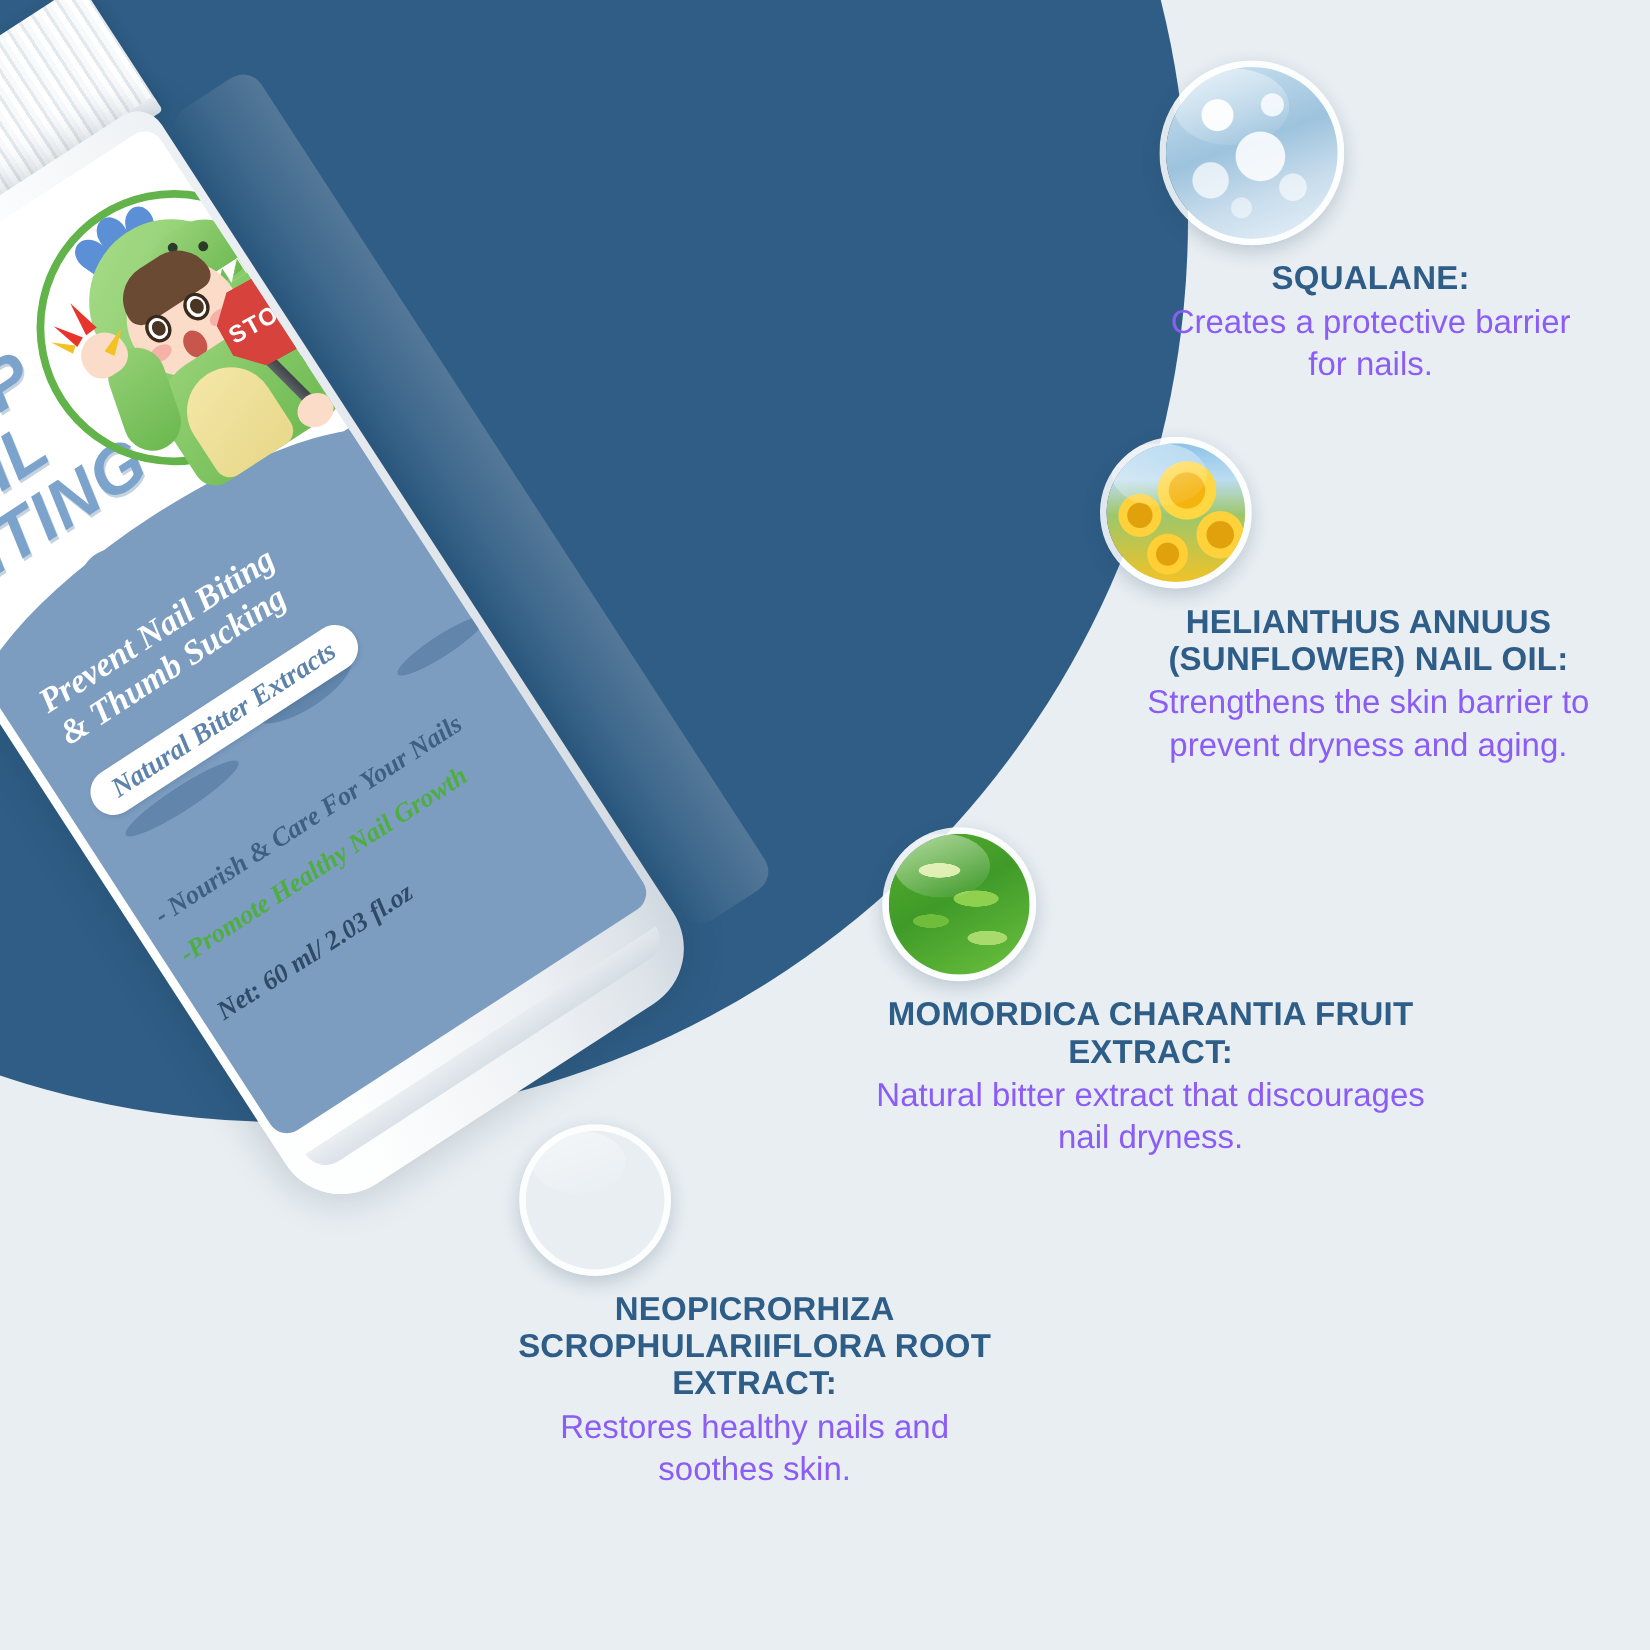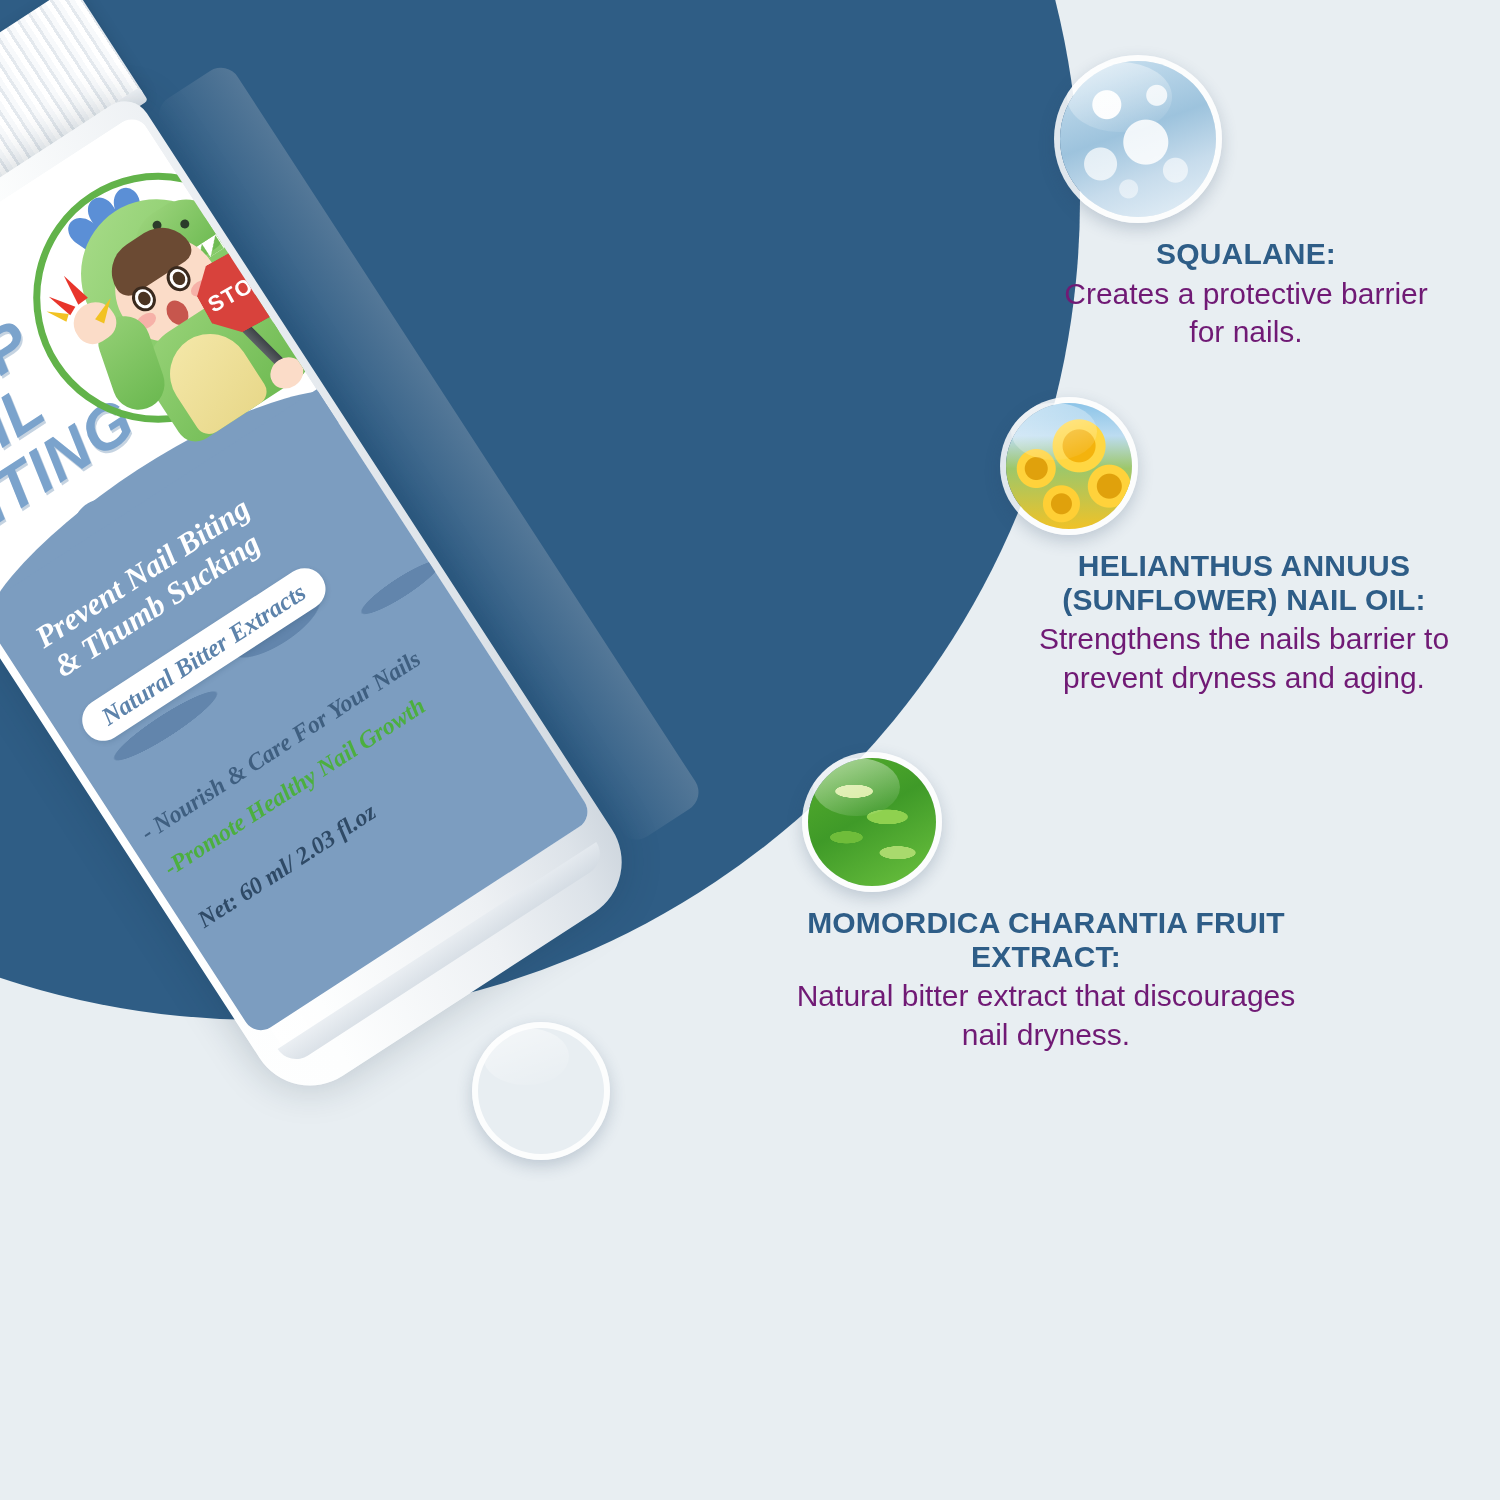--- a/index.html
+++ b/index.html
@@ -300,21 +300,21 @@
 
   .ing .txt{margin-top:14px;text-align:center;}
   .ing h3{
     margin:0;
     font-size:30px;line-height:1.12;font-weight:bold;
     color:#2e5d87;letter-spacing:.2px;
   }
   .ing p{
     margin:4px 0 0 0;
     font-size:30px;line-height:1.28;font-weight:400;
-    color:#701a75;
+    color:#8b5cf6;
   }
 
   
   #ing-squalane{left:1044px;top:55px;}
   #ing-squalane .bubble{--d:168px;margin-left:10px;}
   #ing-squalane .txt{width:400px;margin-left:2px;}
 
   #ing-sunflower{left:994px;top:397px;}
   #ing-sunflower .bubble{--d:138px;margin-left:6px;}
   #ing-sunflower .txt{width:500px;}
@@ -419,21 +419,21 @@
 
   <div class="ing" id="ing-sunflower">
     <div class="bubble">
       <div class="inner">
           <div class="tex-sunflower"></div>
         </div>
       <div class="sheen"></div>
     </div>
     <div class="txt">
       <h3>HELIANTHUS ANNUUS (SUNFLOWER) NAIL OIL:</h3>
-      <p>Strengthens the nails barrier to prevent dryness and aging.</p>
+      <p>Strengthens the skin barrier to prevent dryness and aging.</p>
     </div>
   </div>
 
   <div class="ing" id="ing-momordica">
     <div class="bubble">
       <div class="inner">
           <div class="tex-momordica"></div>
         </div>
       <div class="sheen"></div>
     </div>
@@ -443,16 +443,20 @@
     </div>
   </div>
 
   <div class="ing" id="ing-neopicrorhiza">
     <div class="bubble">
       <div class="inner">
           <div class="tex-root"></div>
         </div>
       <div class="sheen"></div>
     </div>
+    <div class="txt">
+      <h3>NEOPICRORHIZA SCROPHULARIIFLORA ROOT EXTRACT:</h3>
+      <p>Restores healthy nails and soothes skin.</p>
+    </div>
   </div>
 
 
 </div>
 
 </body></html>

